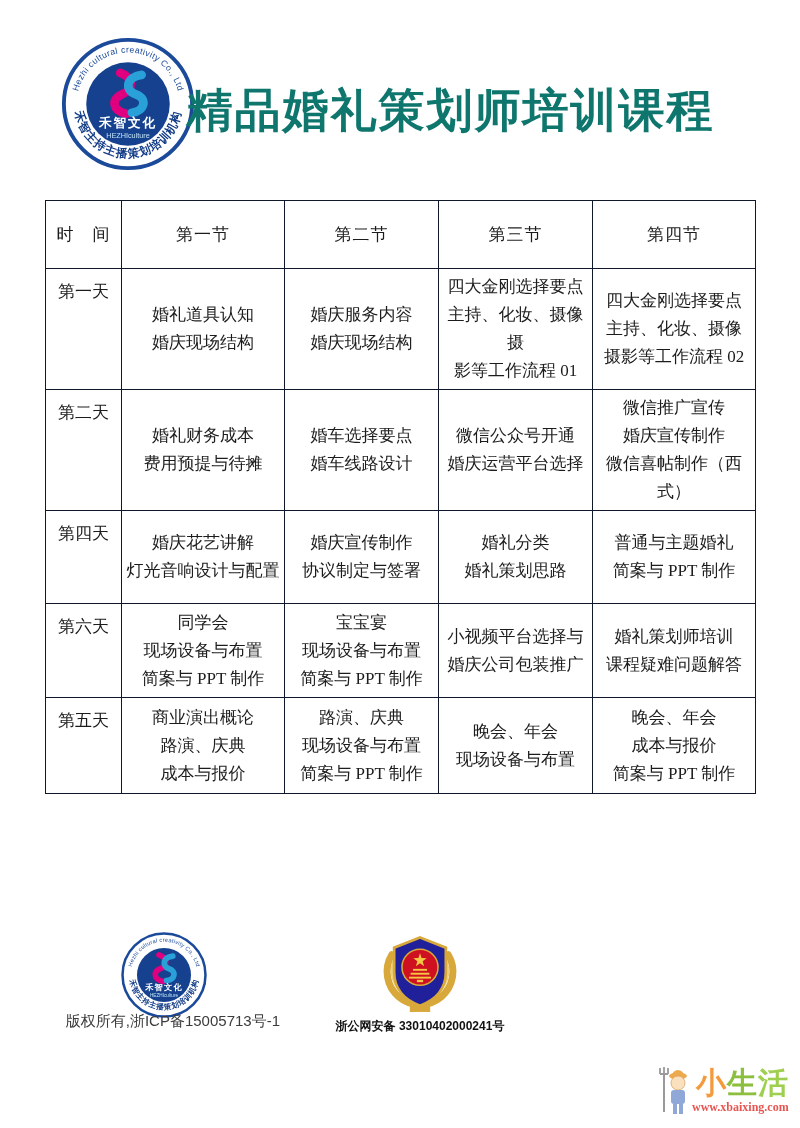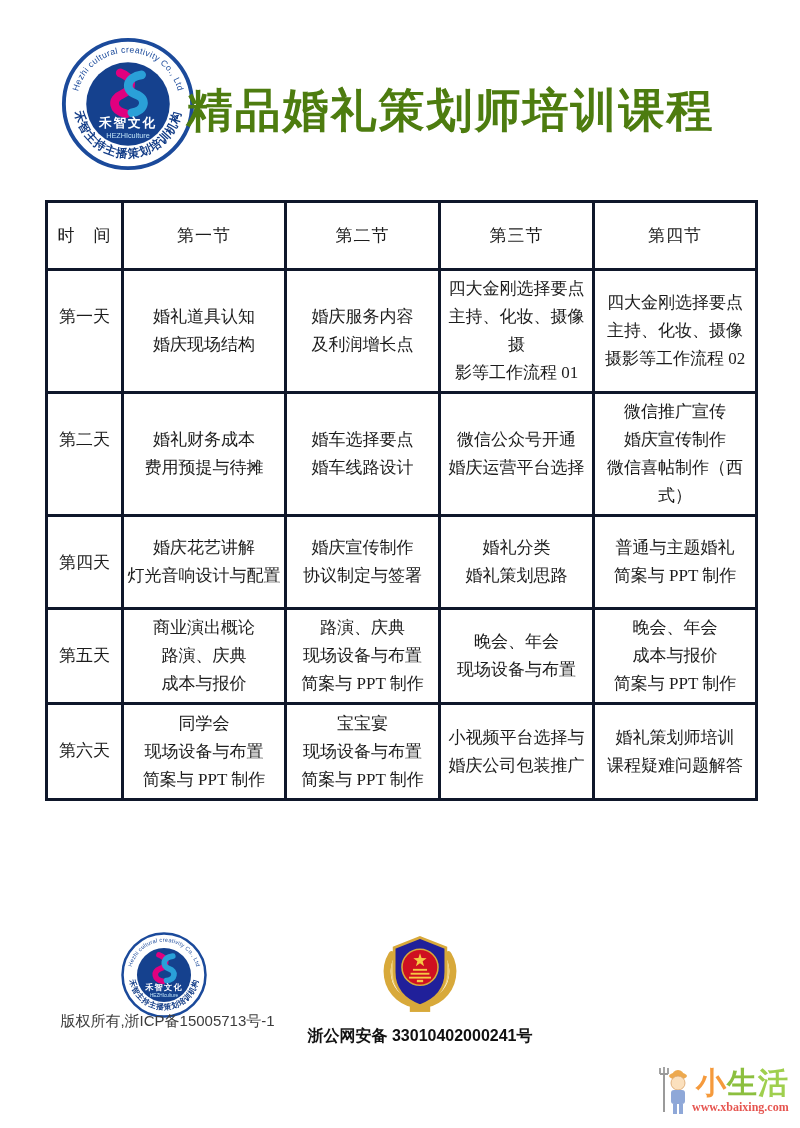--- a/index.html
+++ b/index.html
@@ -7,56 +7,56 @@
   body { font-family:"Liberation Serif","DejaVu Serif",serif; color:#1a1a1a; }
   .page {
     position:relative; width:800px; height:1128px; margin:0 auto;
     background:#ffffff; overflow:hidden;
   }
 
   
   .header-logo { position:absolute; left:60px; top:36px; width:136px; height:136px; }
   .page-title {
     position:absolute; left:178px; top:80px; width:545px; height:62px;
-    font-size:46px; font-weight:bold; letter-spacing:2px; color:#4d7c0f;
+    font-size:46px; font-weight:bold; letter-spacing:2px; color:#0f766e;
     text-align:center; line-height:62px; white-space:nowrap;
   }
 
   
   .course-table {
     position:absolute; left:45px; top:200px; width:710px;
     border-collapse:collapse; table-layout:fixed;
     font-size:17px; color:#1c1c1c;
   }
   .course-table th, .course-table td {
-    border:3px solid #0f172a; text-align:center; vertical-align:middle;
+    border:1px solid #0f172a; text-align:center; vertical-align:middle;
     white-space:pre-line; line-height:28px; padding:4px 2px;
   }
   .course-table thead tr { height:68px; }
   .course-table tbody tr:nth-child(1) { height:104px; }
   .course-table tbody tr:nth-child(2) { height:93px; }
   .course-table tbody tr:nth-child(3) { height:93px; }
   .course-table tbody tr:nth-child(4) { height:94px; }
   .course-table tbody tr:nth-child(5) { height:96px; }
   .course-table tbody tr:nth-child(6) { height:97px; }
   .course-table th { font-weight:normal; letter-spacing:1px; }
-  .course-table td.day { vertical-align:top; padding-top:32px; }
+  .course-table td.day { vertical-align:top; padding-top:9px; }
 
   
   .footer-logo { position:absolute; left:120px; top:931px; width:88px; height:88px; }
   .copyright-text {
     position:absolute; left:55px; top:1012px; width:225px;
     font-family:"Liberation Sans","DejaVu Sans",sans-serif;
-    font-size:15px; color:#3c3c3c; text-align:center; white-space:nowrap;
+    font-size:15px; color:#3c3c3c; text-align:right; white-space:nowrap;
   }
   .police-badge { position:absolute; left:373px; top:928px; width:94px; height:88px; }
   .police-record-text {
     position:absolute; left:300px; top:1018px; width:240px;
     font-family:"Liberation Sans","DejaVu Sans",sans-serif;
-    font-size:16px; font-weight:bold; color:#111; text-align:center; white-space:nowrap;margin-top:8px;
+    font-size:12px; font-weight:bold; color:#111; text-align:center; white-space:nowrap;
   }
   .baidu-block { position:absolute; left:580px; top:938px; width:160px; text-align:center; }
   .baidu-v { width:66px; height:58px; margin:0 auto; display:block; }
   .baidu-name {
     font-family:"Liberation Sans","DejaVu Sans",sans-serif;
     font-size:20px; color:#4d4d4d; letter-spacing:6px; margin-top:2px; white-space:nowrap;
   }
   .baidu-name-en {
     font-family:"Liberation Sans","DejaVu Sans",sans-serif;
     font-size:8px; color:#8a8a8a; letter-spacing:2px; margin-top:1px; white-space:nowrap;
@@ -130,21 +130,21 @@
         <th>第三节</th>
         <th>第四节</th>
       </tr>
     </thead>
     <tbody>
       <tr>
         <td class="day">第一天</td>
         <td>婚礼道具认知
 婚庆现场结构</td>
         <td>婚庆服务内容
-及利润增长点</td>
+婚庆现场结构</td>
         <td>四大金刚选择要点
 主持、化妆、摄像摄
 影等工作流程 01</td>
         <td>四大金刚选择要点
 主持、化妆、摄像
 摄影等工作流程 02</td>
       </tr>
       <tr>
         <td class="day">第二天</td>
         <td>婚礼财务成本
@@ -162,45 +162,45 @@
         <td>婚庆花艺讲解
 灯光音响设计与配置</td>
         <td>婚庆宣传制作
 协议制定与签署</td>
         <td>婚礼分类
 婚礼策划思路</td>
         <td>普通与主题婚礼
 简案与 PPT 制作</td>
       </tr>
       <tr>
+        <td class="day">第六天</td>
+        <td>同学会
+现场设备与布置
+简案与 PPT 制作</td>
+        <td>宝宝宴
+现场设备与布置
+简案与 PPT 制作</td>
+        <td>小视频平台选择与
+婚庆公司包装推广</td>
+        <td>婚礼策划师培训
+课程疑难问题解答</td>
+      </tr>
+      <tr>
         <td class="day">第五天</td>
         <td>商业演出概论
 路演、庆典
 成本与报价</td>
         <td>路演、庆典
 现场设备与布置
 简案与 PPT 制作</td>
         <td>晚会、年会
 现场设备与布置</td>
         <td>晚会、年会
 成本与报价
 简案与 PPT 制作</td>
-      </tr>
-      <tr>
-        <td class="day">第六天</td>
-        <td>同学会
-现场设备与布置
-简案与 PPT 制作</td>
-        <td>宝宝宴
-现场设备与布置
-简案与 PPT 制作</td>
-        <td>小视频平台选择与
-婚庆公司包装推广</td>
-        <td>婚礼策划师培训
-课程疑难问题解答</td>
       </tr>
     </tbody>
   </table>
 
   <svg class="footer-logo" viewBox="0 0 140 140">
     <use href="#hezhi-logo"></use>
   </svg>
   <div class="copyright-text">版权所有,浙ICP备15005713号-1</div>
 
   <svg class="police-badge" viewBox="0 0 120 112">

